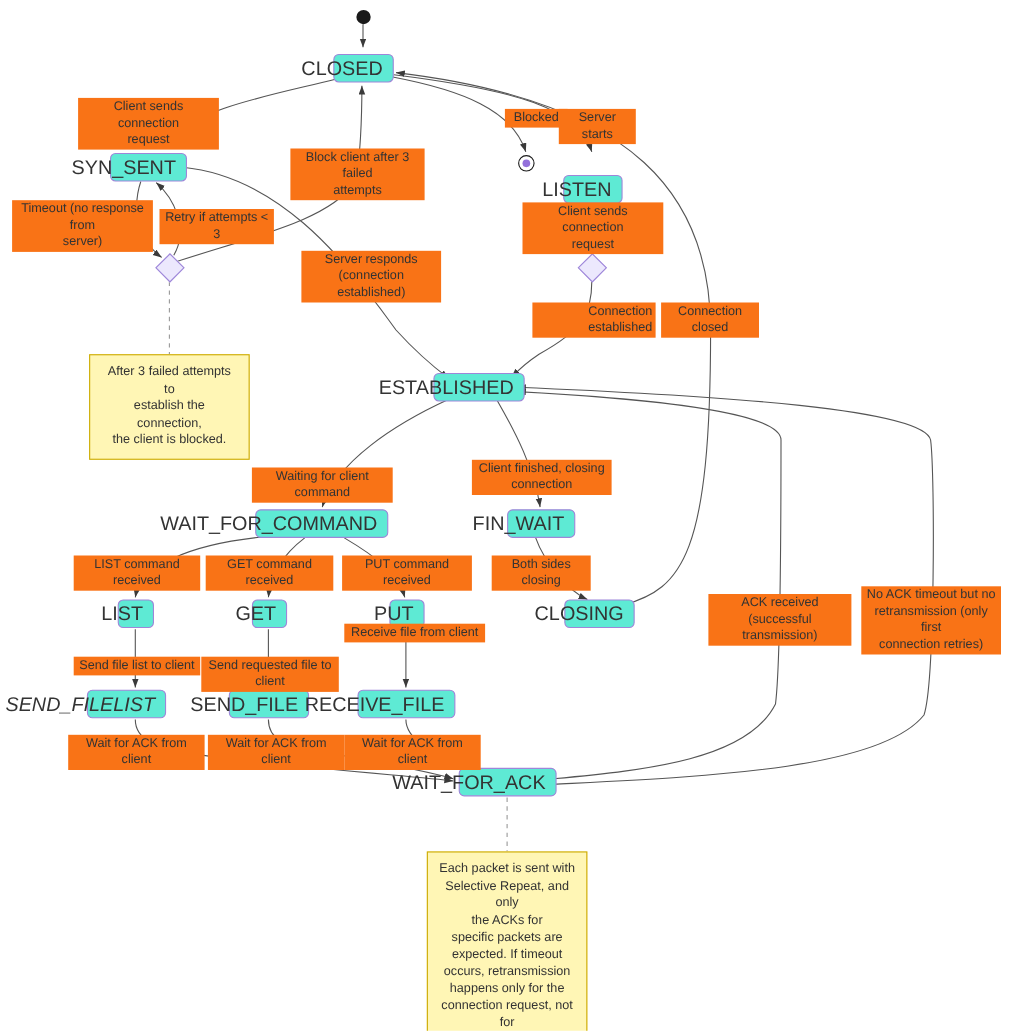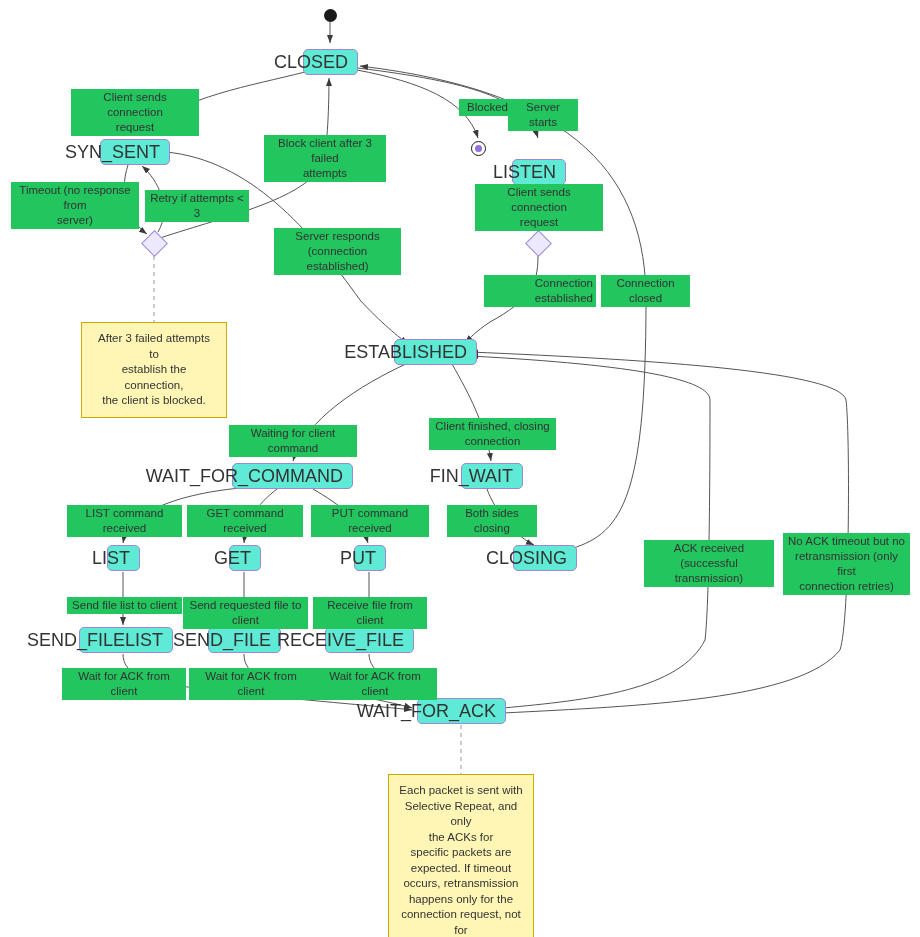--- a/index.html
+++ b/index.html
@@ -41,21 +41,21 @@
     display: flex;
     align-items: center;
     justify-content: flex-end;
     white-space: nowrap;
     padding: 0 9px;
     height: 26px;
   }
   .edge-label {
     position: absolute;
     box-sizing: border-box;
-    background: #22c55e;
+    background: #f97316;
     color: #333333;
     font-size: 11.5px;
     line-height: 15px;
     text-align: center;
     white-space: pre-line;
     padding: 1px 3px;
   }
   .note {
     position: absolute;
     box-sizing: border-box;
@@ -212,21 +212,21 @@
   </div>
 
   <div class="node" style="left:354px; top:545px; width:32px;">
     <span>PUT</span>
   </div>
 
   <div class="node" style="left:513px; top:545px; width:64px;">
     <span>CLOSING</span>
   </div>
 
-  <div class="node" style="left:79px; top:627px; width:94px;">
+  <div class="node" style="left:79px; top:627px; width:72px;font-style:italic;">
     <span>SEND_FILELIST</span>
   </div>
 
   <div class="node" style="left:208px; top:627px; width:73px;">
     <span>SEND_FILE</span>
   </div>
 
   <div class="node" style="left:325px; top:627px; width:89px;">
     <span>RECEIVE_FILE</span>
   </div>
@@ -252,21 +252,21 @@
   <div class="edge-label" style="left:601px; top:275px; width:89px;">Connection closed</div>
   <div class="edge-label" style="left:229px; top:425px; width:128px;">Waiting for client command</div>
   <div class="edge-label" style="left:429px; top:418px; width:127px;">Client finished, closing
 connection</div>
   <div class="edge-label" style="left:67px; top:505px; width:115px;">LIST command received</div>
   <div class="edge-label" style="left:311px; top:505px; width:118px;">PUT command received</div>
   <div class="edge-label" style="left:187px; top:505px; width:116px;">GET command received</div>
   <div class="edge-label" style="left:447px; top:505px; width:90px;">Both sides closing</div>
   <div class="edge-label" style="left:67px; top:597px; width:115px;">Send file list to client</div>
   <div class="edge-label" style="left:183px; top:597px; width:125px;">Send requested file to client</div>
-  <div class="edge-label" style="left:313px; top:597px; width:114px;">Receive file from client</div>
+  <div class="edge-label" style="left:313px; top:567px; width:128px;">Receive file from client</div>
   <div class="edge-label" style="left:62px; top:668px; width:124px;">Wait for ACK from client</div>
   <div class="edge-label" style="left:189px; top:668px; width:124px;">Wait for ACK from client</div>
   <div class="edge-label" style="left:313px; top:668px; width:124px;">Wait for ACK from client</div>
   <div class="edge-label" style="left:644px; top:540px; width:130px;">ACK received (successful
 transmission)</div>
   <div class="edge-label" style="left:783px; top:533px; width:127px;">No ACK timeout but no
 retransmission (only first
 connection retries)</div>
 
   <div class="note" style="left:81px; top:322px; width:146px;">After 3 failed attempts to

